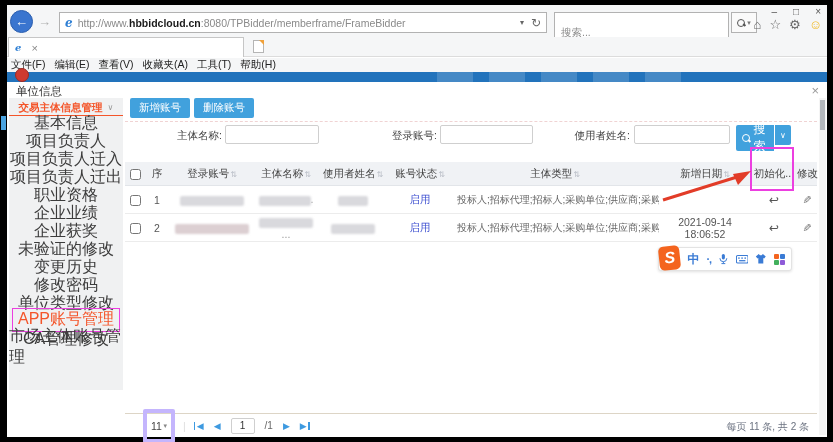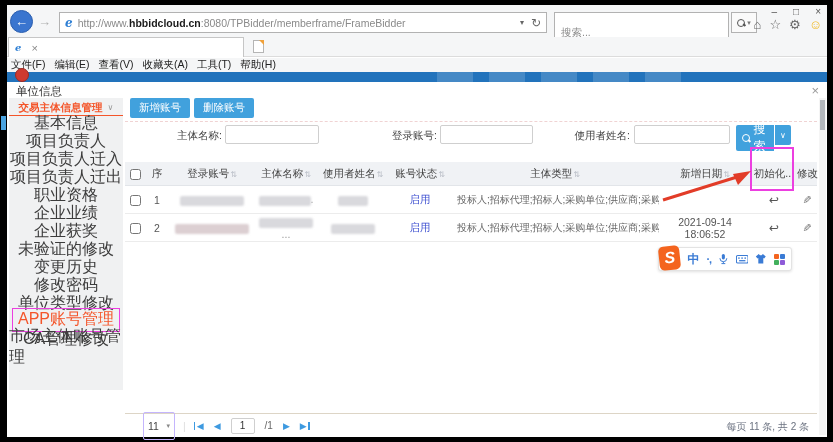--- a/index.html
+++ b/index.html
@@ -142,21 +142,21 @@
   .ime-grid{display:grid;grid-template-columns:5px 5px;grid-template-rows:5px 5px;gap:1px;}
   .ime-grid i{display:block;border-radius:1px;}
   .ime-grid i:nth-child(1){background:#f4641e;}
   .ime-grid i:nth-child(2){background:#3a7bd5;}
   .ime-grid i:nth-child(3){background:#42b05c;}
   .ime-grid i:nth-child(4){background:#8e5bd8;}
 
   
   .pager{position:absolute;left:0;bottom:0;width:692px;height:24px;
          border-top:1px solid #ddd5c6;display:flex;align-items:center;font-size:10.5px;}
-  .pg-size{margin-left:18px;width:32px;height:17px;border:1px solid #c4b5fd;border-radius:2px;
+  .pg-size{margin-left:18px;width:32px;height:17px;border:4px solid #c4b5fd;border-radius:2px;
            display:flex;align-items:center;justify-content:space-between;padding:13px 4px;color:#444;}
   .pg-size .caret{font-size:7px;color:#888;}
   .pg-sep{color:#ddd;margin:0 8px;}
   .pg-nav{display:flex;align-items:center;gap:10px;color:#3e9ae0;font-size:9px;}
   .pg-end{position:relative;padding-left:3px;}
   .pg-end.first::before{content:"";position:absolute;left:0;top:1px;bottom:1px;width:1.5px;background:#3e9ae0;}
   .pg-end.last{padding-left:0;padding-right:3px;}
   .pg-end.last::after{content:"";position:absolute;right:0;top:1px;bottom:1px;width:1.5px;background:#3e9ae0;}
   .pg-input{width:24px;height:16px;border:1px solid #cfcfcf;border-radius:2px;text-align:center;
             font-size:10px;color:#333;outline:none;

